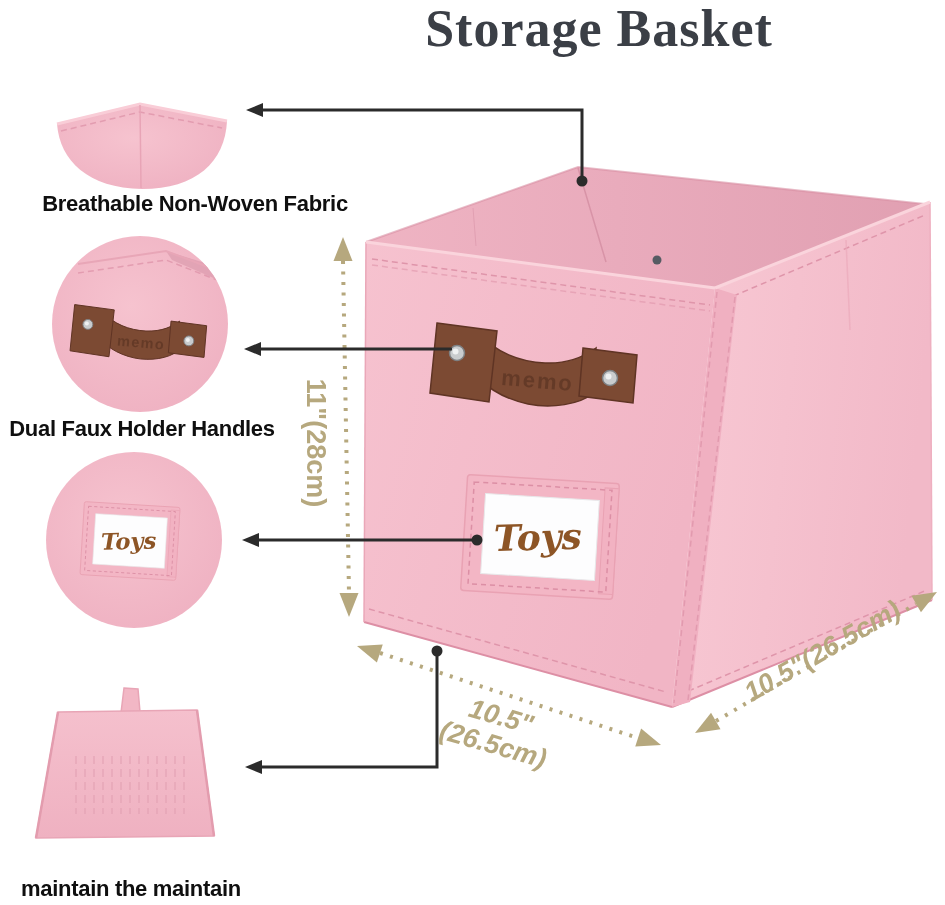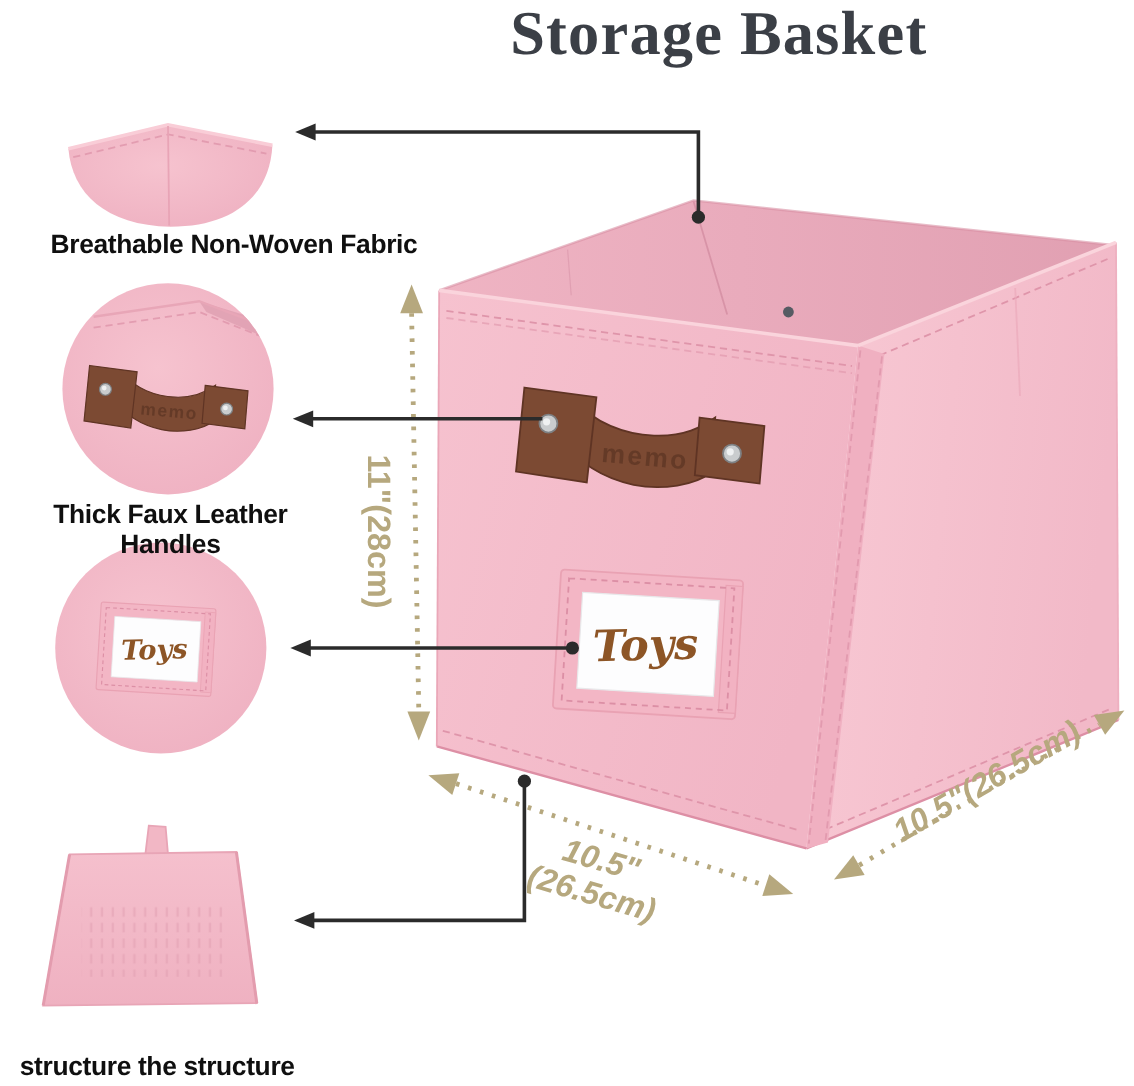--- a/index.html
+++ b/index.html
@@ -170,24 +170,24 @@
 
       <path d="M437,651 L437,767 L257,767" fill="none"></path>
       <circle cx="437" cy="651" r="5.5" stroke="none"></circle>
       <polygon points="0,0 17,7 17,-7" transform="translate(245,767)" stroke="none"></polygon>
     </g>
   </svg>
 
   <div class="abs title" style="left:364px;top:2px;width:470px;">Storage Basket</div>
 
   <div class="abs callout-label" style="left:0;top:191px;width:310px;margin-left:40px;">Breathable Non-Woven Fabric</div>
-  <div class="abs callout-label" style="left:0;top:416px;width:284px;">Thick Faux Leather Handles</div>
+  <div class="abs callout-label" style="left:0;top:416px;width:284px;">Dual Faux Holder Handles</div>
   <div class="abs callout-label" style="left:0;top:851px;width:262px;">
     <br>
-    <span>structure the structure</span>
+    <span>maintain the maintain</span>
   </div>
 
   <div class="abs dim dim-h" style="left:216px;top:428px;width:200px;height:30px;">11"(28cm)</div>
   <div class="abs dim dim-w" style="left:412px;top:702px;width:170px;">
     <span>10.5"</span><br>
     <span>(26.5cm)</span>
   </div>
   <div class="abs dim dim-d" style="left:700px;top:636px;width:245px;">10.5"(26.5cm)</div>
 
 </div>

